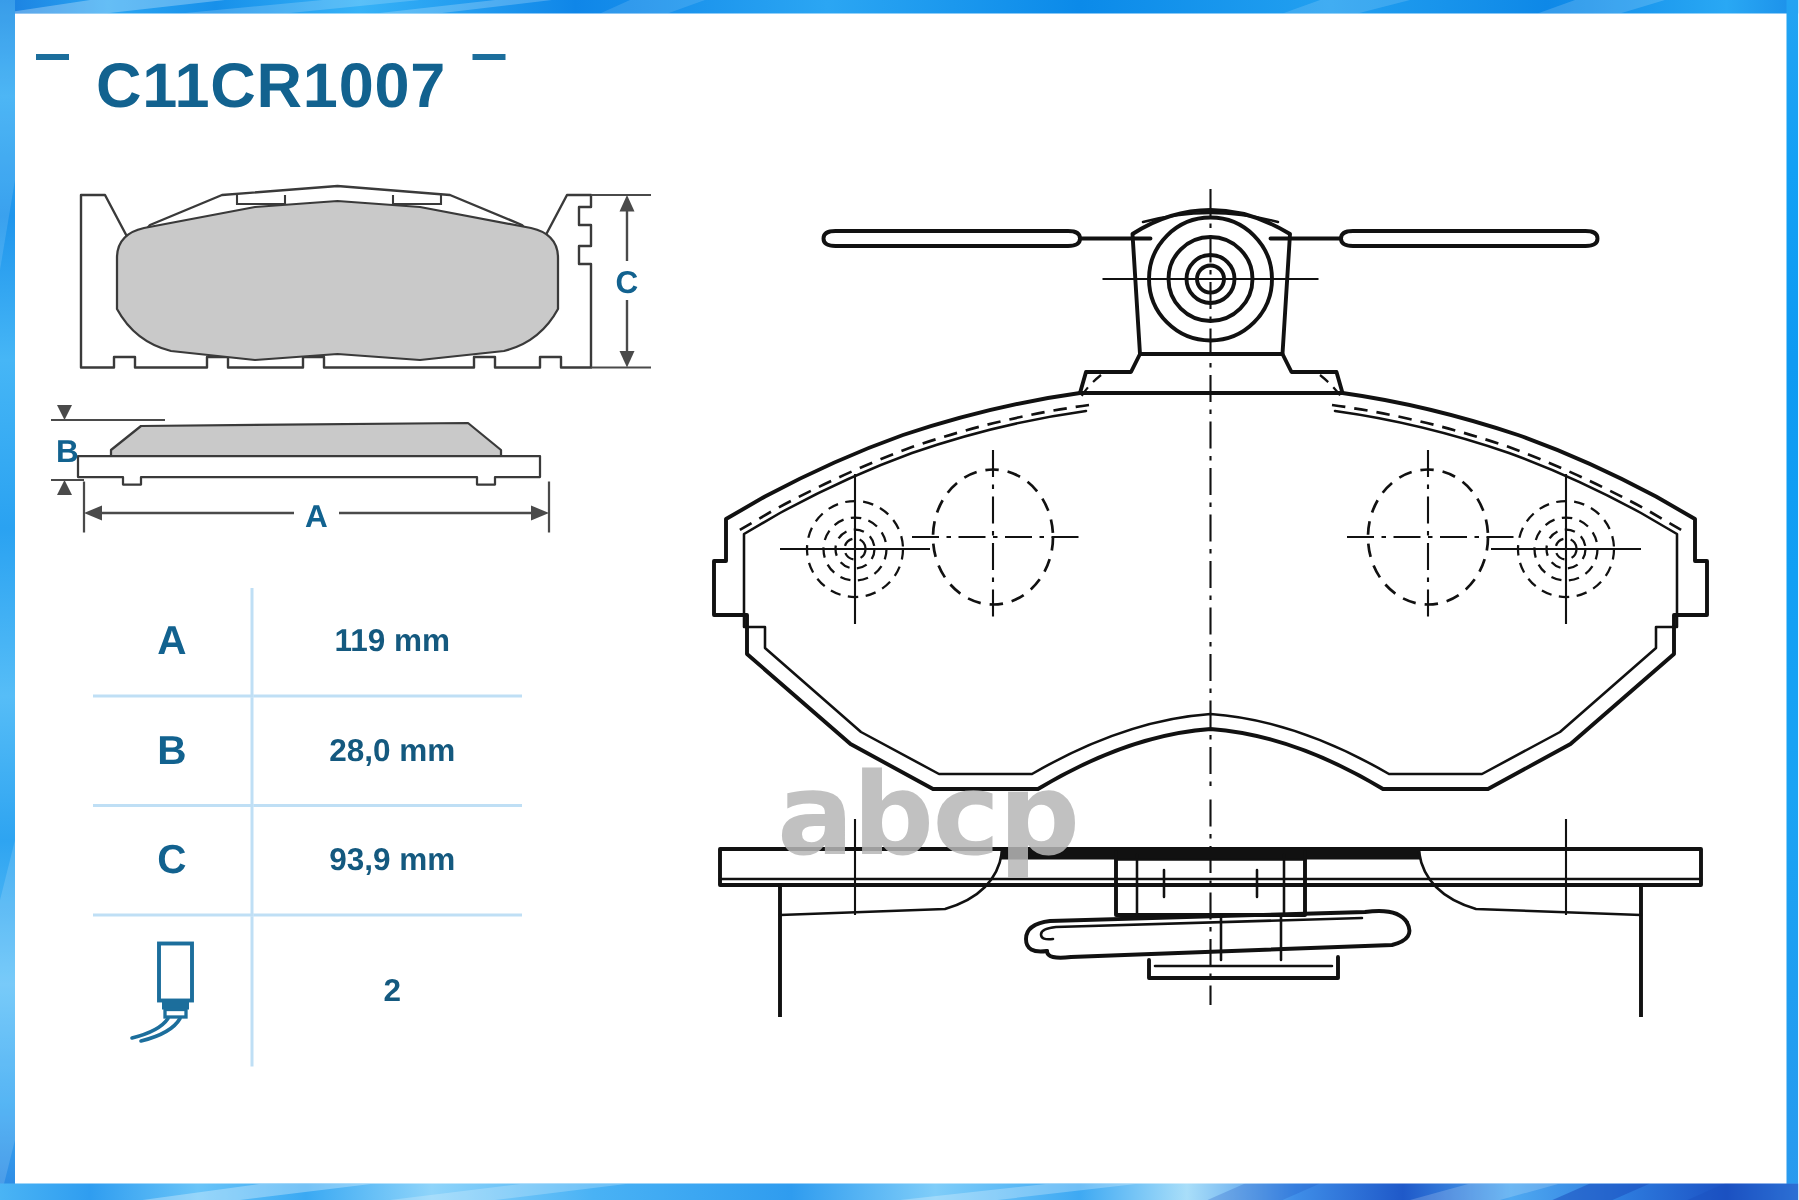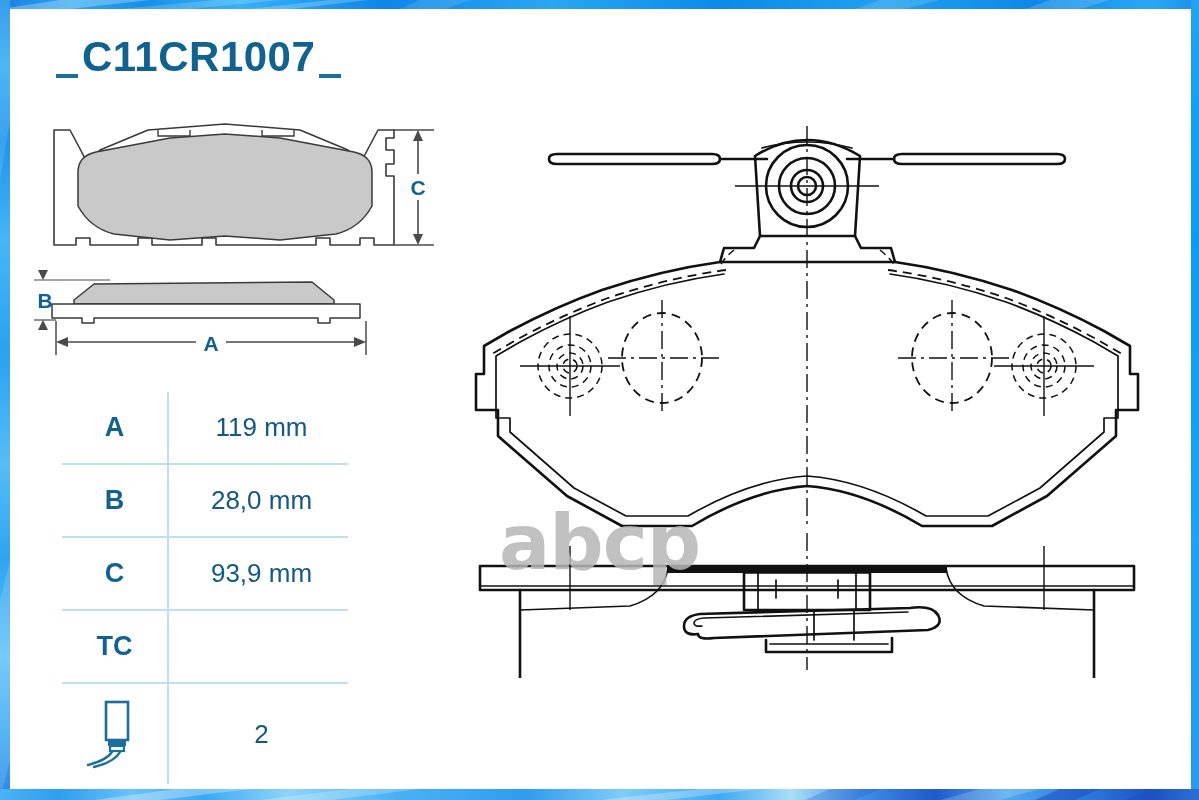--- a/index.html
+++ b/index.html
@@ -53,25 +53,25 @@
       #1aa3f4 66%, #1e9ef1 82%, #2a9aee 100%);
   }
   .frame-swoosh {
     position: absolute;
     pointer-events: none;
   }
 
   
   #title-row {
     position: absolute;
-    left: 56px;
+    left: 24px;
     top: 36px;
     display: flex;
-    align-items: flex-end;
-    gap: 4px;
+    align-items: flex-start;
+    gap: 18px;
     white-space: nowrap;
   }
   #title-row .dash {
     display: inline-block;
     width: 22px;
     height: 4px;
     background: #1c6e9c;
   }
   #part-number {
     font-size: 42px;
@@ -111,40 +111,41 @@
   #dim-table td.label-cell {
     width: 105px;
     text-align: center;
     border-right: 2px solid #bfdff5;
     font-size: 27px;
     font-weight: bold;
     color: #12628f;
   }
   #dim-table td.value-cell {
     text-align: center;
-    font-size: 26px;
+    font-size: 21px;
     color: #14597f;
     padding-left: 6px;
+    font-weight: bold;
   }
   #dim-table tr.sensor-row td { height: 96px; }
   #dim-table tr.sensor-row td.label-cell { padding-top: 4px; }
 
   
   #main-drawing {
     position: absolute;
     left: 462px;
     top: 118px;
     width: 690px;
     height: 560px;
   }
 
   
   #watermark {
     position: absolute;
-    left: 499px;
+    left: 518px;
     top: 505px;
     font-size: 76px;
     font-weight: bold;
     color: #b7b7b7;
     opacity: 0.85;
     letter-spacing: -1px;
     line-height: 1;
     user-select: none;
     pointer-events: none;
     font-family: "DejaVu Sans", sans-serif;
@@ -255,24 +256,20 @@
           <td class="label-cell">A</td>
           <td class="value-cell">119 mm</td>
         </tr>
         <tr>
           <td class="label-cell">B</td>
           <td class="value-cell">28,0 mm</td>
         </tr>
         <tr>
           <td class="label-cell">C</td>
           <td class="value-cell">93,9 mm</td>
-        </tr>
-        <tr>
-          <td class="label-cell">TC</td>
-          <td class="value-cell"></td>
         </tr>
         <tr class="sensor-row">
           <td class="label-cell">
             <svg width="66" height="74" viewBox="0 0 66 74">
               <rect x="24" y="6" width="22" height="38" fill="#ffffff" stroke="#1c6e9c" stroke-width="2.6"></rect>
               <rect x="26" y="44" width="18" height="6" fill="#1c6e9c"></rect>
               <rect x="28" y="50" width="14" height="5" fill="#ffffff" stroke="#1c6e9c" stroke-width="2.2"></rect>
               <path d="M30,56 C26,62 18,66 6,69" fill="none" stroke="#1c6e9c" stroke-width="2.4" stroke-linecap="round"></path>
               <path d="M38,56 C34,63 24,68 12,71" fill="none" stroke="#1c6e9c" stroke-width="2.4" stroke-linecap="round"></path>
             </svg>

